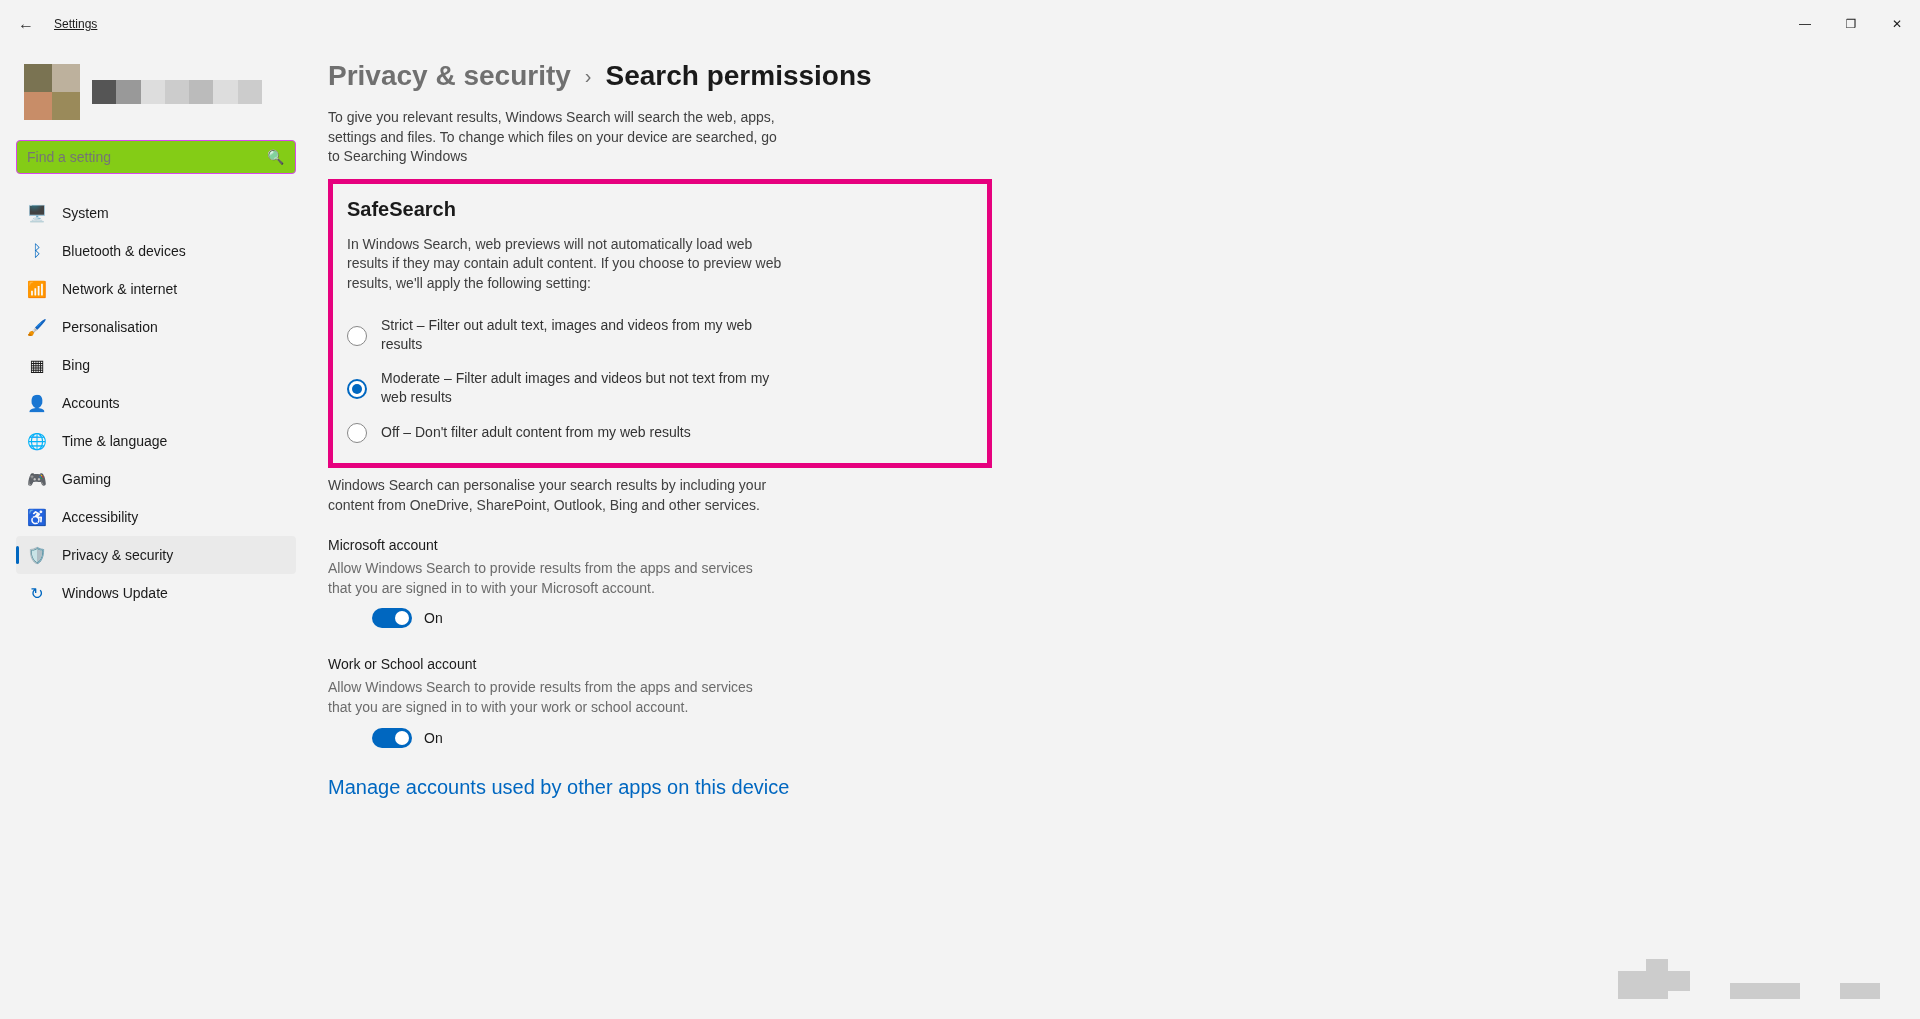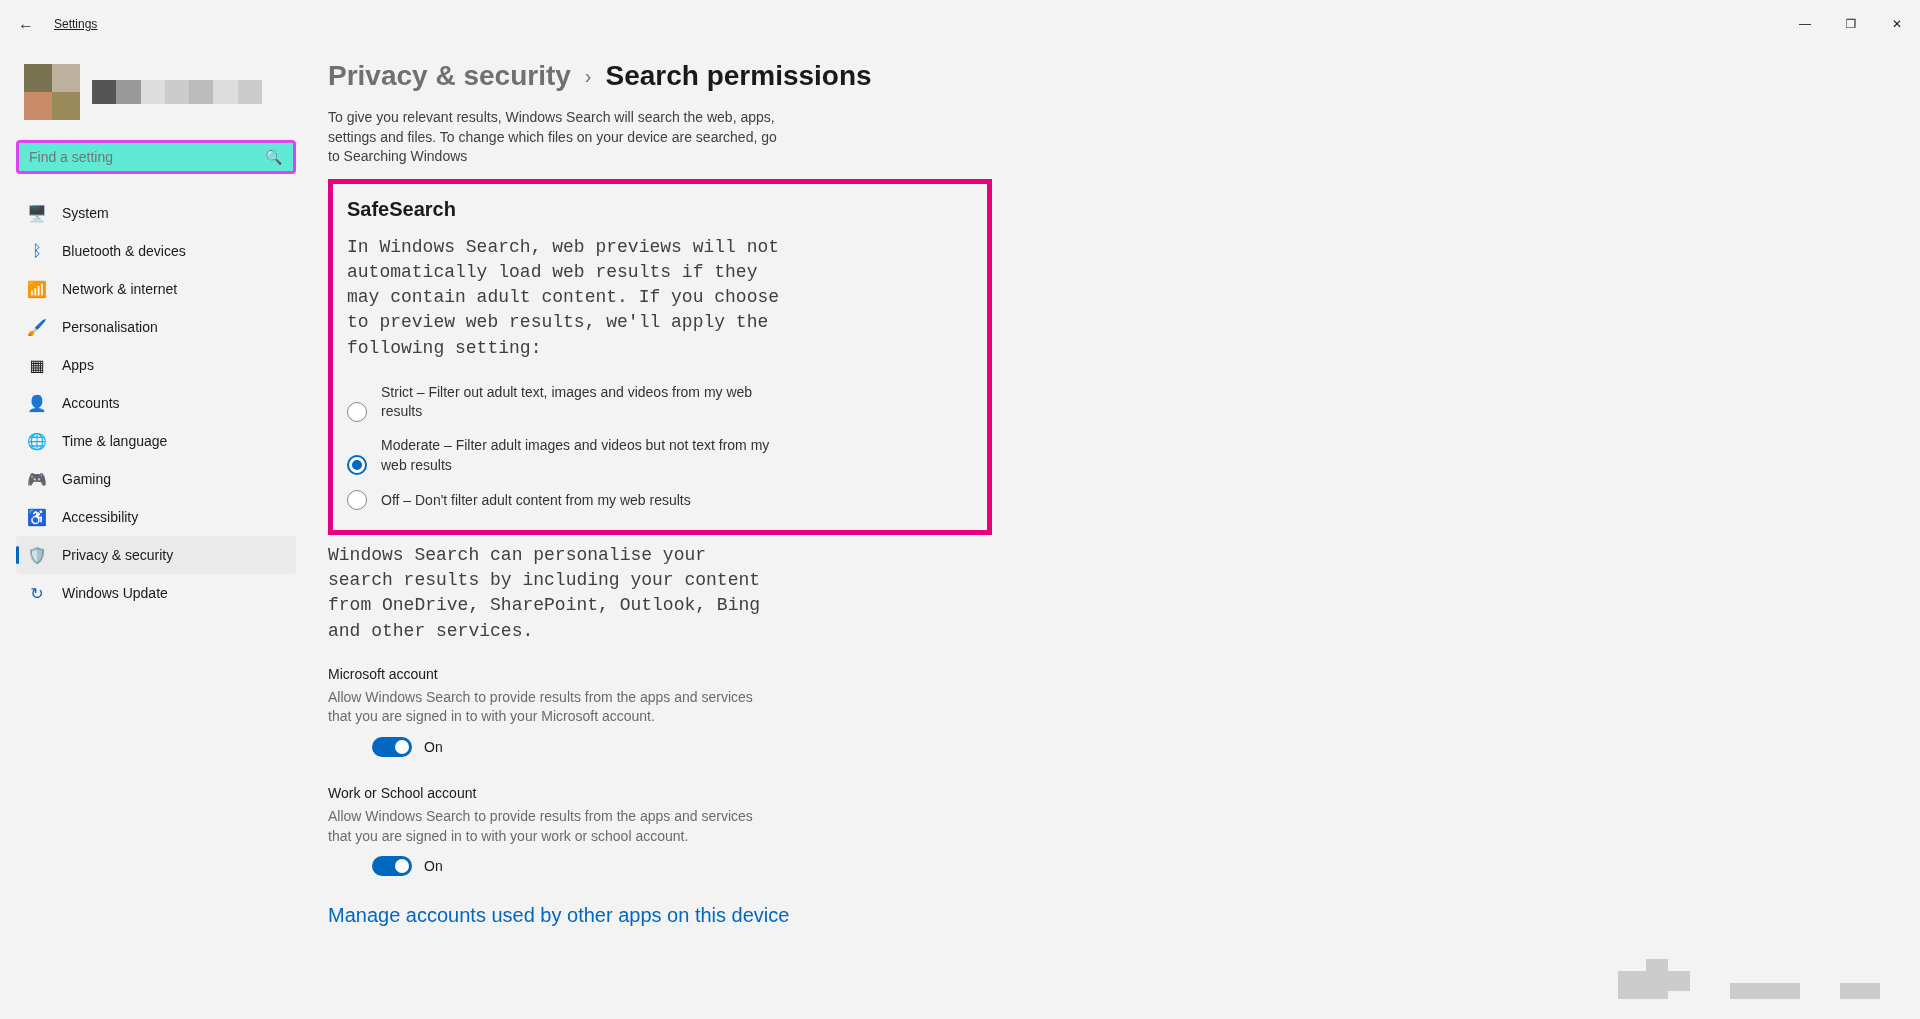--- a/index.html
+++ b/index.html
@@ -10,38 +10,38 @@
 .title-text { font-size: 12px; text-decoration: underline; }
 .window-controls { display: flex; }
 .window-btn { width: 46px; height: 32px; display: flex; align-items: center; justify-content: center; font-size: 12px; cursor: pointer; }
 .layout { display: flex; padding-left: 8px; }
 .sidebar { width: 296px; padding: 8px; }
 .profile { display: flex; align-items: center; gap: 12px; padding: 8px 8px 20px 8px; }
 .avatar { width: 56px; height: 56px; display: grid; grid-template-columns: 1fr 1fr; grid-template-rows: 1fr 1fr; }
 .avatar > div:nth-child(1){background:#7a7352;} .avatar > div:nth-child(2){background:#bdb19d;} .avatar > div:nth-child(3){background:#c88d68;} .avatar > div:nth-child(4){background:#9a8a5a;}
 .redacted-bar { display:flex; height:24px; width:170px;}
 .redacted-bar div{flex:1;} 
-.search-box { height: 34px; border: 3px solid #d946ef; border-radius: 4px; background: #5eead4; display: flex; align-items: center; padding: 0 10px; margin-bottom: 20px; }
+.search-box { height: 34px; border: 1px solid #d946ef; border-radius: 4px; background: #84cc16; display: flex; align-items: center; padding: 0 10px; margin-bottom: 20px; }
 .search-box input { flex: 1; border: none; background: transparent; outline: none; font-size: 14px; }
 .search-icon { font-size: 14px; color: #555; }
 .nav-item { height: 38px; display: flex; align-items: center; gap: 16px; padding: 0 12px; border-radius: 4px; font-size: 14px; cursor: pointer; position: relative; }
 .nav-item.active { background: #eaeaea; }
 .nav-item.active::before { content:""; position:absolute; left:0; top:10px; bottom:10px; width:3px; background:#0067c0; border-radius:2px;}
 .nav-icon { width: 18px; height: 18px; display:flex; align-items:center; justify-content:center; font-size:16px;}
 .main { flex: 1; padding: 12px 0 0 24px; }
 .breadcrumb { display: flex; align-items: center; gap: 14px; margin-bottom: 16px; }
 .bc-parent { font-size: 28px; font-weight: 600; color: #707070; }
 .bc-sep { font-size: 20px; color: #707070; }
 .bc-current { font-size: 28px; font-weight: 600; }
 .intro { font-size: 14px; color: #404040; max-width: 460px; line-height: 1.4; margin-bottom: 12px;}
 .intro a { color: #404040; text-decoration: none; }
 .highlight-box { border: 5px solid #e6007e; padding: 14px 14px 20px 14px; width: 664px; margin-bottom: 8px; }
 .section-h { font-size: 20px; font-weight: 600; margin-bottom: 14px; }
-.section-p { font-size: 18px; color: #404040; max-width: 450px; line-height: 1.4; margin-bottom: 22px; font-family: Liberation Mono, monospace;}
-.radio-row { display: flex; align-items: flex-end; gap: 14px; margin-bottom: 14px; cursor:pointer;}
+.section-p { font-size: 14px; color: #404040; max-width: 450px; line-height: 1.4; margin-bottom: 22px;}
+.radio-row { display: flex; align-items: center; gap: 14px; margin-bottom: 14px; cursor:pointer;}
 .radio { width: 20px; height: 20px; border-radius: 50%; border: 1px solid #888; background:#fff; flex-shrink:0; margin-top:1px; position:relative;}
 .radio.checked { border: 2px solid #0067c0; }
 .radio.checked::after { content:""; position:absolute; inset:3px; border-radius:50%; background:#0067c0;}
 .radio-label { font-size: 14px; color: #333; max-width: 400px; line-height:1.4;}
 .sub-h { font-size: 14px; color: #1a1a1a; margin-bottom: 6px; }
 .sub-p { font-size: 14px; color: #6b6b6b; max-width: 430px; line-height:1.4; margin-bottom: 10px;}
 .toggle-row { display: flex; align-items: center; gap: 12px; margin-bottom: 28px; padding-left: 44px;}
 .toggle { width: 40px; height: 20px; border-radius: 10px; background: #0067c0; position: relative; cursor:pointer;}
 .toggle::after { content:""; position:absolute; right:3px; top:3px; width:14px; height:14px; border-radius:50%; background:#fff;}
 .toggle-label { font-size: 14px; }
@@ -99,21 +99,21 @@
     <div class="nav-item">
         <span class="nav-icon" style="color:#0067c0">📶</span>
         <span>Network &amp; internet</span>
       </div>
     <div class="nav-item">
         <span class="nav-icon">🖌️</span>
         <span>Personalisation</span>
       </div>
     <div class="nav-item">
         <span class="nav-icon">▦</span>
-        <span>Apps</span>
+        <span>Bing</span>
       </div>
     <div class="nav-item">
         <span class="nav-icon" style="color:#2e9e5b">👤</span>
         <span>Accounts</span>
       </div>
     <div class="nav-item">
         <span class="nav-icon">🌐</span>
         <span>Time &amp; language</span>
       </div>
     <div class="nav-item">

